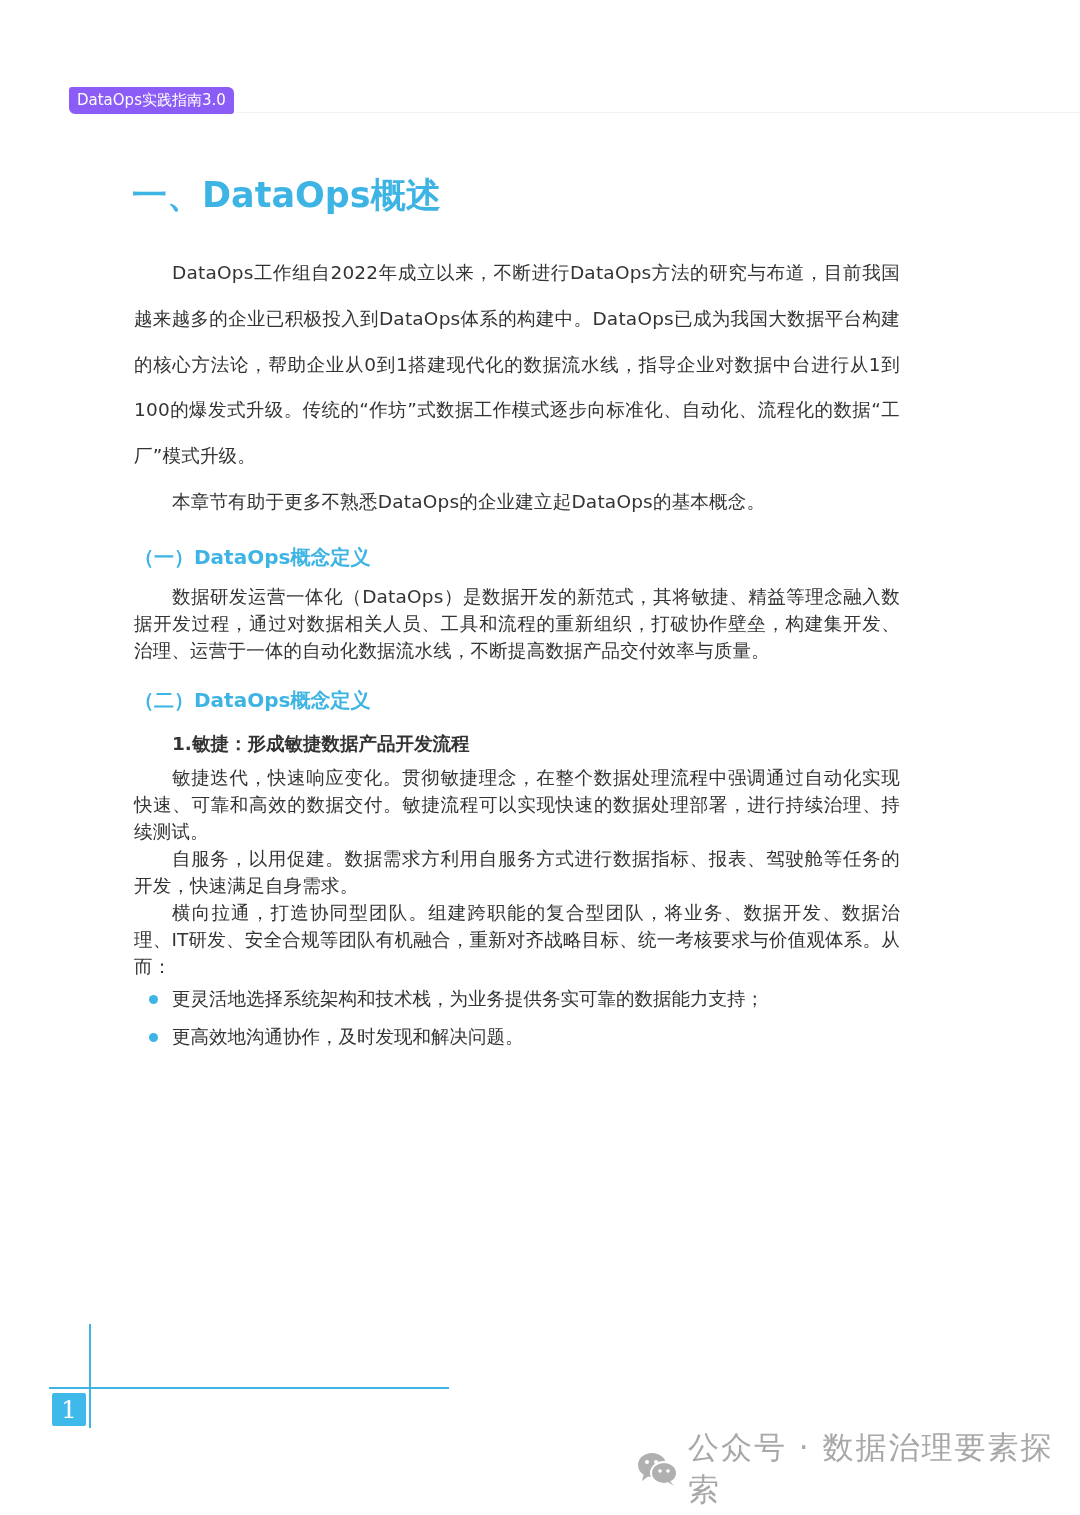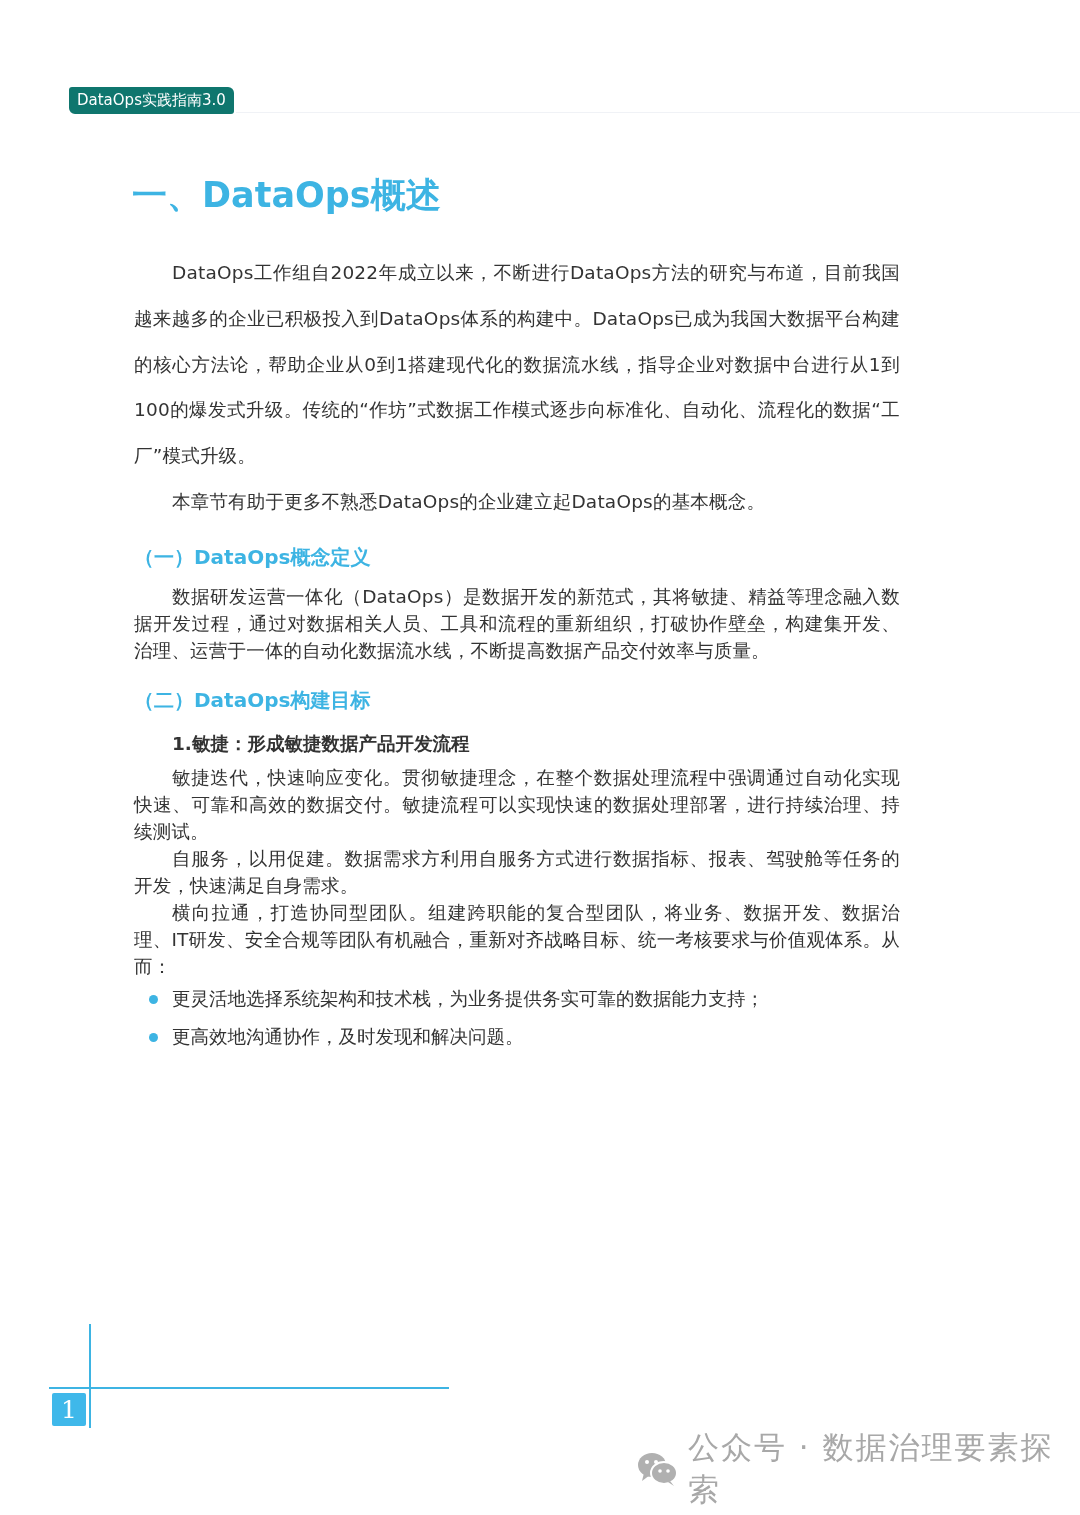--- a/index.html
+++ b/index.html
@@ -4,21 +4,21 @@
   <style>
     html, body { margin: 0; padding: 0; background: #ffffff; }
     body {
       width: 1080px; height: 1515px; position: relative; overflow: hidden;
       font-family: "DejaVu Sans", "Liberation Sans", sans-serif;
       color: #333333;
     }
     .header-tag {
       position: absolute; left: 69px; top: 87px;
       height: 27px; padding: 0 8px;
-      background: #0f766e; color: #ffffff;
+      background: #8b5cf6; color: #ffffff;
       font-size: 15px; line-height: 27px;
       border-radius: 3px 6px 3px 6px;
       letter-spacing: 0px;
     }
     .header-line {
       position: absolute; left: 236px; top: 112px; width: 844px; height: 1px;
       background: #f0f2f6;
     }
     .chapter-title {
       position: absolute; left: 132px; top: 170px;
@@ -79,21 +79,21 @@
 
 <h1 class="chapter-title" style="margin:0;">一、DataOps概述</h1>
 
 <div class="content">
   <p class="body">DataOps工作组自2022年成立以来，不断进行DataOps方法的研究与布道，目前我国越来越多的企业已积极投入到DataOps体系的构建中。DataOps已成为我国大数据平台构建的核心方法论，帮助企业从0到1搭建现代化的数据流水线，指导企业对数据中台进行从1到100的爆发式升级。传统的“作坊”式数据工作模式逐步向标准化、自动化、流程化的数据“工厂”模式升级。</p>
   <p class="body">本章节有助于更多不熟悉DataOps的企业建立起DataOps的基本概念。</p>
 
   <h2 class="section-title" style="margin-top:12px;">（一）DataOps概念定义</h2>
   <p class="body tight" style="margin-top:6px;">数据研发运营一体化（DataOps）是数据开发的新范式，其将敏捷、精益等理念融入数据开发过程，通过对数据相关人员、工具和流程的重新组织，打破协作壁垒，构建集开发、治理、运营于一体的自动化数据流水线，不断提高数据产品交付效率与质量。</p>
 
-  <h2 class="section-title" style="margin-top:16px;">（二）DataOps构建目标</h2>
+  <h2 class="section-title" style="margin-top:16px;">（二）DataOps概念定义</h2>
   <h3 class="sub-title" style="margin-top:4px;">1.敏捷：形成敏捷数据产品开发流程</h3>
   <p class="body tight">敏捷迭代，快速响应变化。贯彻敏捷理念，在整个数据处理流程中强调通过自动化实现快速、可靠和高效的数据交付。敏捷流程可以实现快速的数据处理部署，进行持续治理、持续测试。</p>
   <p class="body tight">自服务，以用促建。数据需求方利用自服务方式进行数据指标、报表、驾驶舱等任务的开发，快速满足自身需求。</p>
   <p class="body tight">横向拉通，打造协同型团队。组建跨职能的复合型团队，将业务、数据开发、数据治理、IT研发、安全合规等团队有机融合，重新对齐战略目标、统一考核要求与价值观体系。从而：</p>
 
   <ul class="bullets">
     <li>
       <span class="dot"></span>
       <span>更灵活地选择系统架构和技术栈，为业务提供务实可靠的数据能力支持；</span>
     </li>

